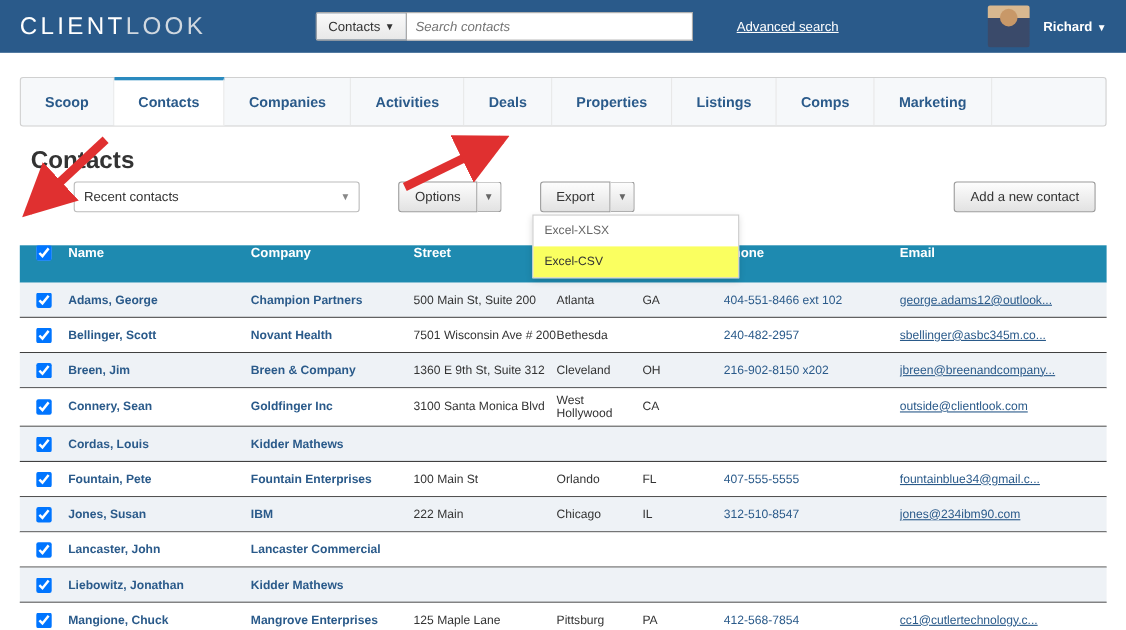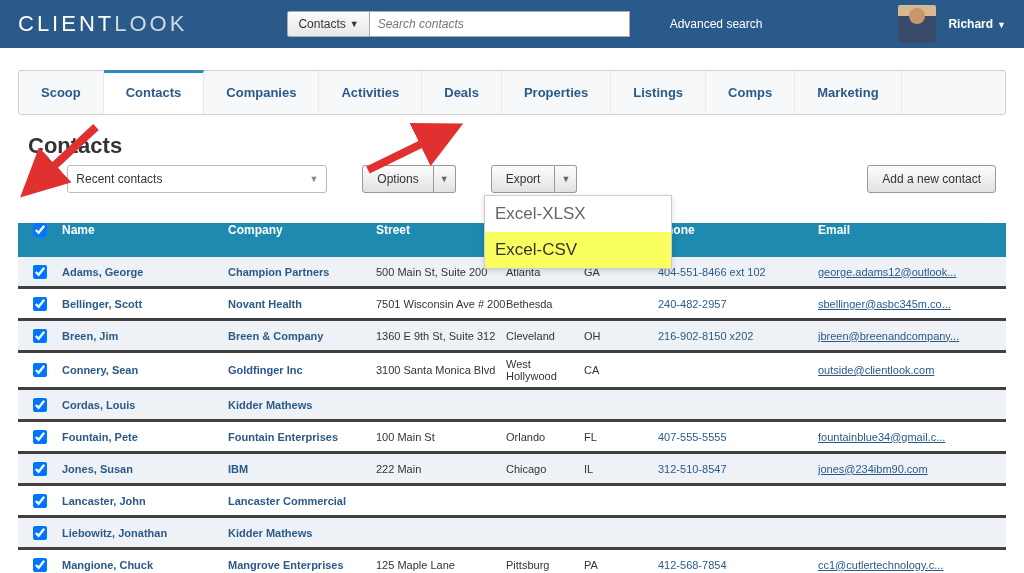--- a/index.html
+++ b/index.html
@@ -5,21 +5,21 @@
   * { box-sizing: border-box; margin: 0; padding: 0; }
   body { font-family: Verdana, Arial, sans-serif; font-size: 12px; color: #333; background: #fff; width: 1024px; }
   
   .topbar { background: #2a5a8a; height: 48px; display: flex; align-items: center; padding: 0 18px; }
   .logo { color: #fff; font-size: 22px; letter-spacing: 3px; font-weight: 200; }
   .logo .thin { font-weight: 100; color: #d0d8e0; }
   .topbar-center { display: flex; align-items: center; margin-left: 100px; }
   .context-dd { background: linear-gradient(#fafafa,#e8e8e8); border: 1px solid #aaa; height: 26px; padding: 0 10px; font-size: 12px; display: flex; align-items: center; cursor: pointer; border-radius: 2px 0 0 2px; }
   .context-dd .caret { margin-left: 4px; font-size: 9px; }
   .search-input { width: 260px; height: 26px; border: 1px solid #aaa; border-left: none; padding: 0 8px; font-size: 12px; color: #888; font-style: italic; }
-  .adv-search { color: #fff; margin-left: 40px; font-size: 12px; }
+  .adv-search { color: #fff; text-decoration: underline; margin-left: 40px; font-size: 12px; }
   .topbar-right { margin-left: auto; display: flex; align-items: center; }
   .avatar { width: 38px; height: 38px; border-radius: 2px; background: linear-gradient(#d8b890 30%, #3a4a6a 30%); margin-right: 12px; position: relative; overflow: hidden; }
   .avatar::after { content:""; position:absolute; top:3px; left:11px; width:16px; height:16px; background:#c89868; border-radius:50%; }
   .user-name { color: #fff; font-weight: bold; font-size: 12px; }
   .user-name .caret { margin-left: 4px; font-size: 9px; }
   
   .tabbar { display: flex; border: 1px solid #d0d0d0; margin: 22px 18px 0 18px; background: #f6f8fa; border-radius: 3px; }
   .tab { padding: 14px 22px; color: #2a5a8a; font-weight: bold; font-size: 13px; cursor: pointer; border-right: 1px solid #e8e8e8; }
   .tab.active { background: #fff; border-top: 3px solid #2a8abf; margin-top: -1px; padding-top: 12px; }
   
@@ -28,38 +28,38 @@
   .controls-row { display: flex; align-items: center; margin-left: 10px; position: relative; }
   .show-label { font-size: 12px; margin-right: 6px; }
   .show-select { width: 260px; height: 28px; border: 1px solid #bbb; background: #fff; padding: 0 8px; font-size: 12px; display:flex; align-items:center; justify-content:space-between; border-radius:3px;gap:12px; }
   .btn { height: 28px; border: 1px solid #999; background: linear-gradient(#fdfdfd,#e2e2e2); border-radius: 3px; padding: 0 14px; font-size: 12px; margin-left: 10px; display:flex; align-items:center; cursor:pointer; }
   .btn-split { display: flex; margin-left: 10px; }
   .btn-split .main { border-radius: 3px 0 0 3px; height:28px; border:1px solid #999; background:linear-gradient(#fdfdfd,#e2e2e2); padding:0 14px; display:flex; align-items:center; font-size:12px; cursor:pointer;margin-left:25px; }
   .btn-split .dd { width: 22px; height:28px; border:1px solid #999; border-left:none; border-radius:0 3px 3px 0; background:linear-gradient(#fdfdfd,#e2e2e2); display:flex; align-items:center; justify-content:center; cursor:pointer; font-size:9px; color:#666; }
   .add-btn { margin-left: auto; margin-right: 10px; }
   
   .export-menu { position: absolute; top: 30px; left: 456px; width: 188px; background: #fff; border: 1px solid #ccc; box-shadow: 0 2px 6px rgba(0,0,0,0.15); z-index: 10; }
-  .export-menu .item { padding: 8px 10px; font-size: 17px; color: #666; cursor: pointer; }
+  .export-menu .item { padding: 8px 10px; font-size: 11px; color: #666; cursor: pointer; }
   .export-menu .item.hl { background: #faff60; color: #333; }
   
   .arrow { position: absolute; z-index: 20; }
   .arrow svg { display:block; }
   
   .table { margin: 30px 0 0 0; width: 100%; }
   .thead { background: #1e8ab0; color: #fff; display: flex; align-items: flex-start; height: 34px; font-weight: bold; font-size: 12px; }
   .th-check { width: 44px; display:flex; justify-content:center; }
   .th-name { width: 166px; }
   .th-company { width: 148px; }
   .th-street { width: 130px; }
   .th-city { width: 78px; }
   .th-state { width: 74px; }
   .th-phone { width: 160px; }
   .th-email { flex: 1; }
   
-  .row { display: flex; align-items: center; min-height: 32px; padding: 5px 0; border-bottom: 3px solid #404040; font-size: 11px; }
+  .row { display: flex; align-items: center; min-height: 32px; padding: 5px 0; border-bottom: 1px solid #404040; font-size: 11px; }
   .row:nth-child(odd) { background: #eef2f6; }
   .row:nth-child(even) { background: #fff; }
   .c-check { width: 44px; display:flex; justify-content:center; }
   .c-name { width: 166px; color: #2a5a8a; font-weight: bold; }
   .c-company { width: 148px; color: #2a5a8a; font-weight: bold; }
   .c-street { width: 130px; }
   .c-city { width: 78px; }
   .c-state { width: 74px; }
   .c-phone { width: 160px; color: #2a5a8a; }
   .c-email { flex: 1; color: #2a5a8a; text-decoration: underline; padding-right: 10px; overflow:hidden; text-overflow:ellipsis; white-space:nowrap; }

